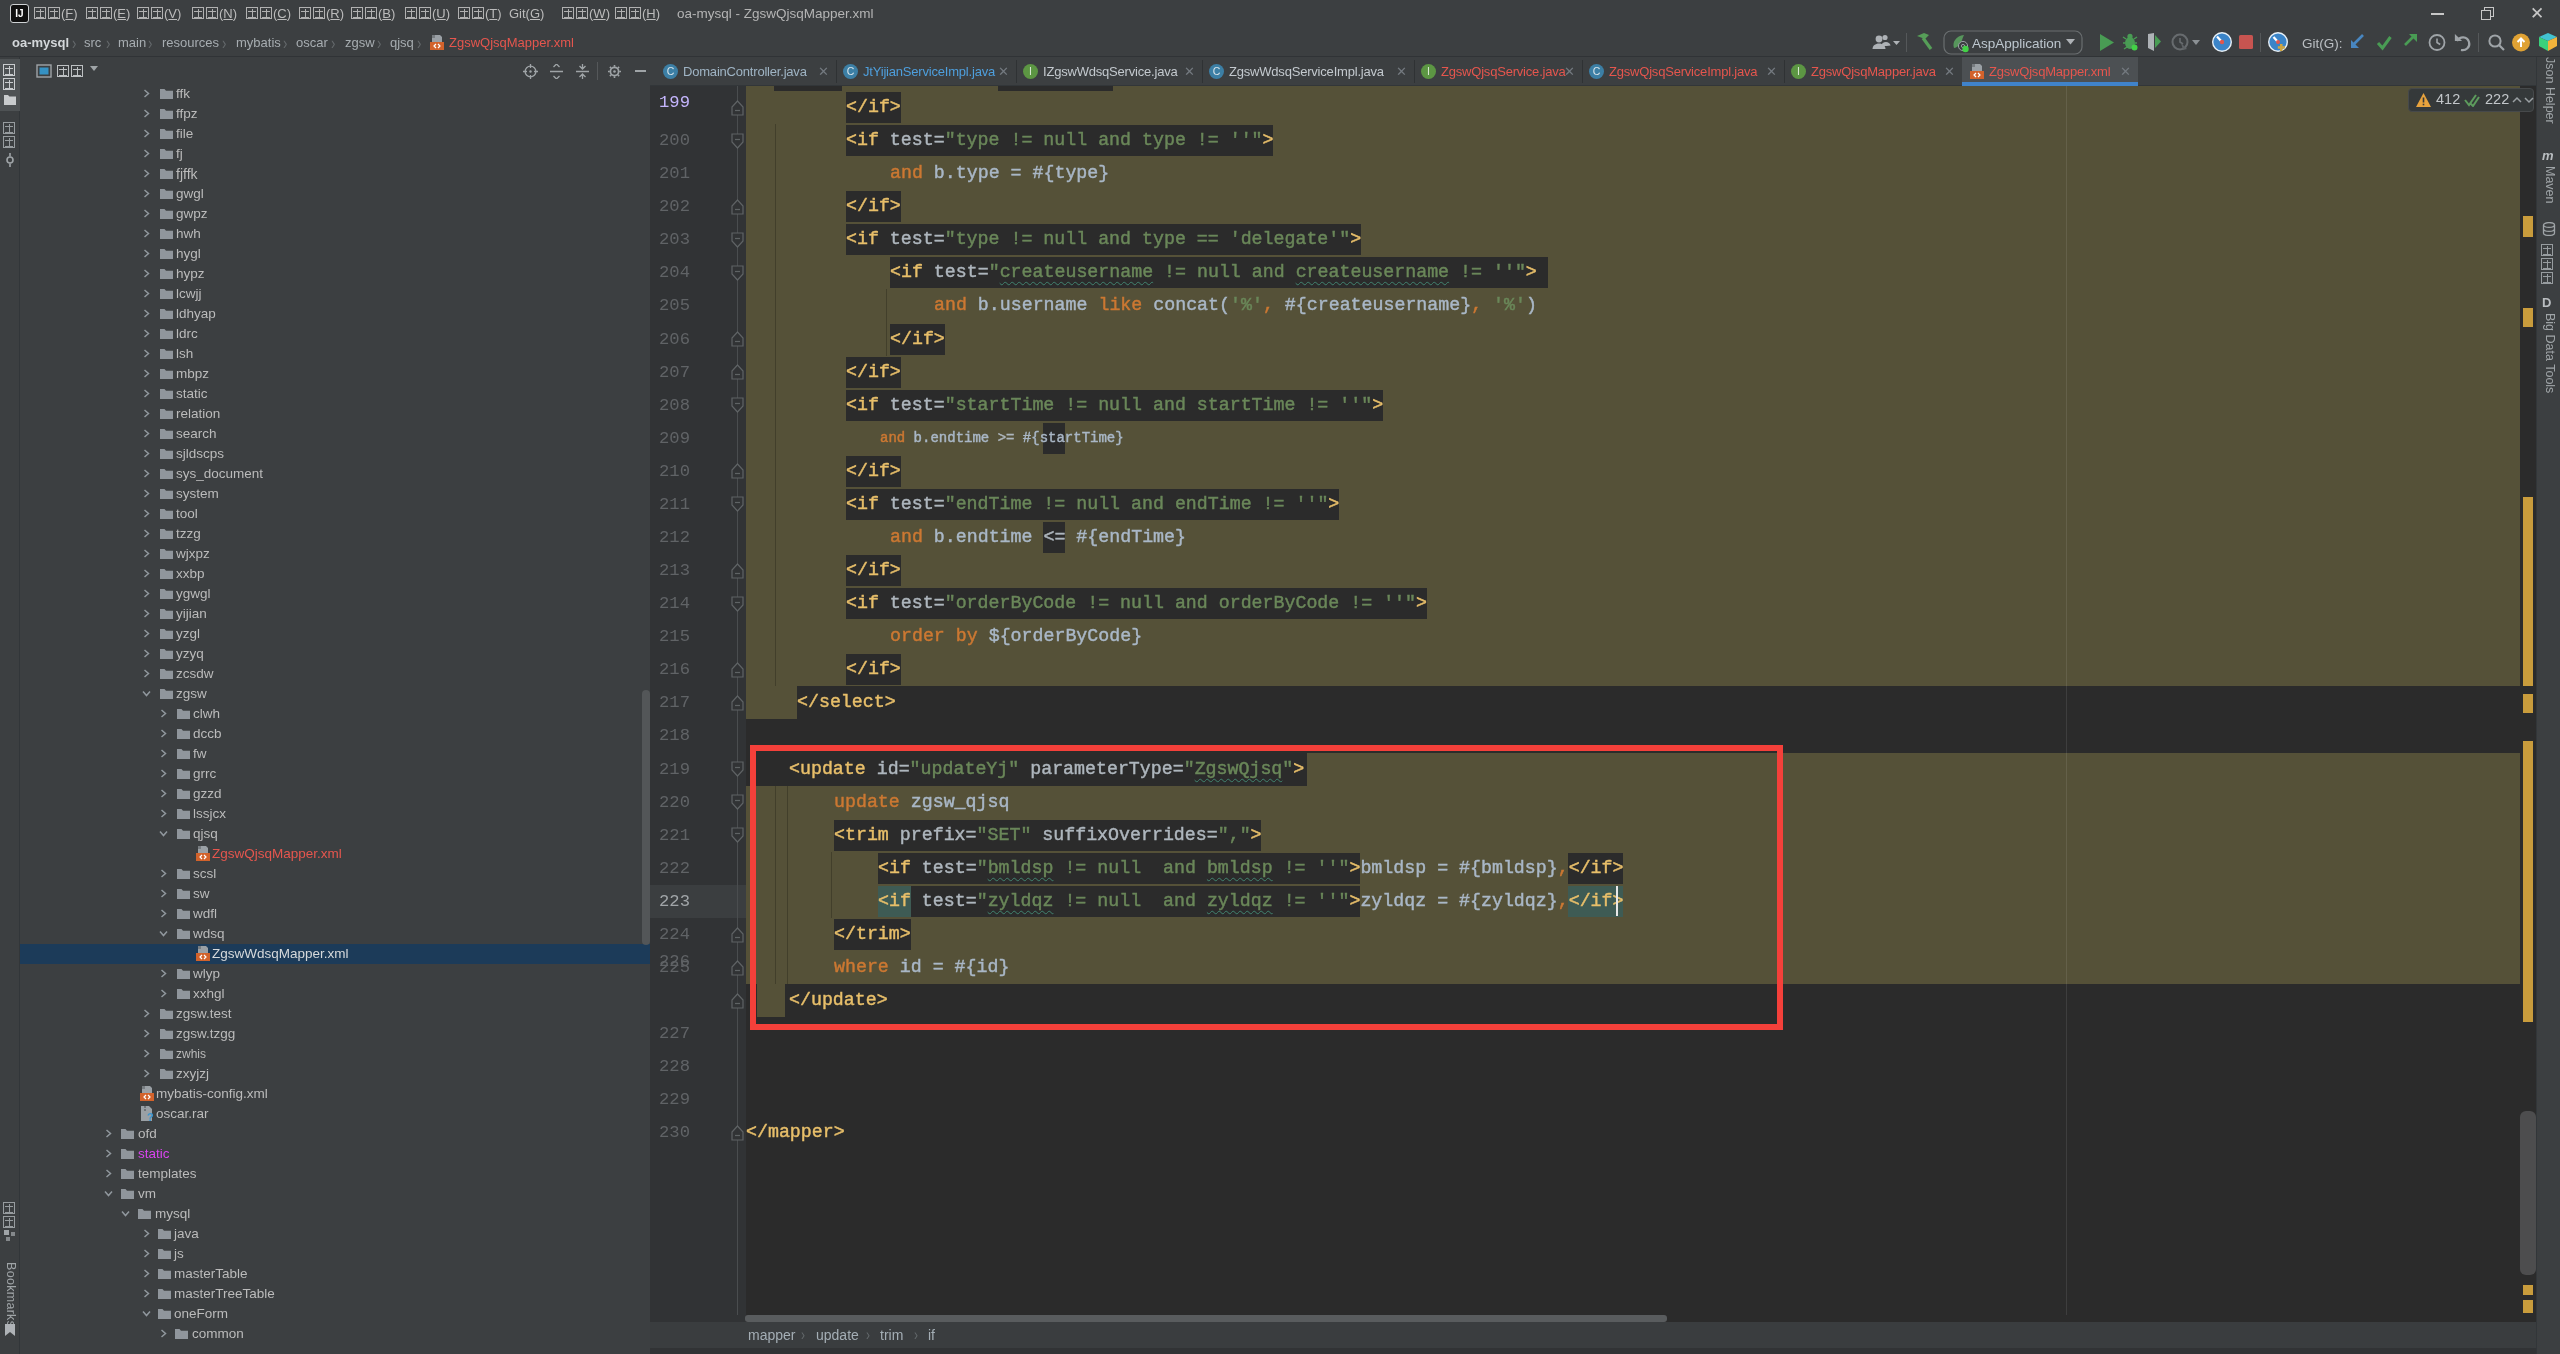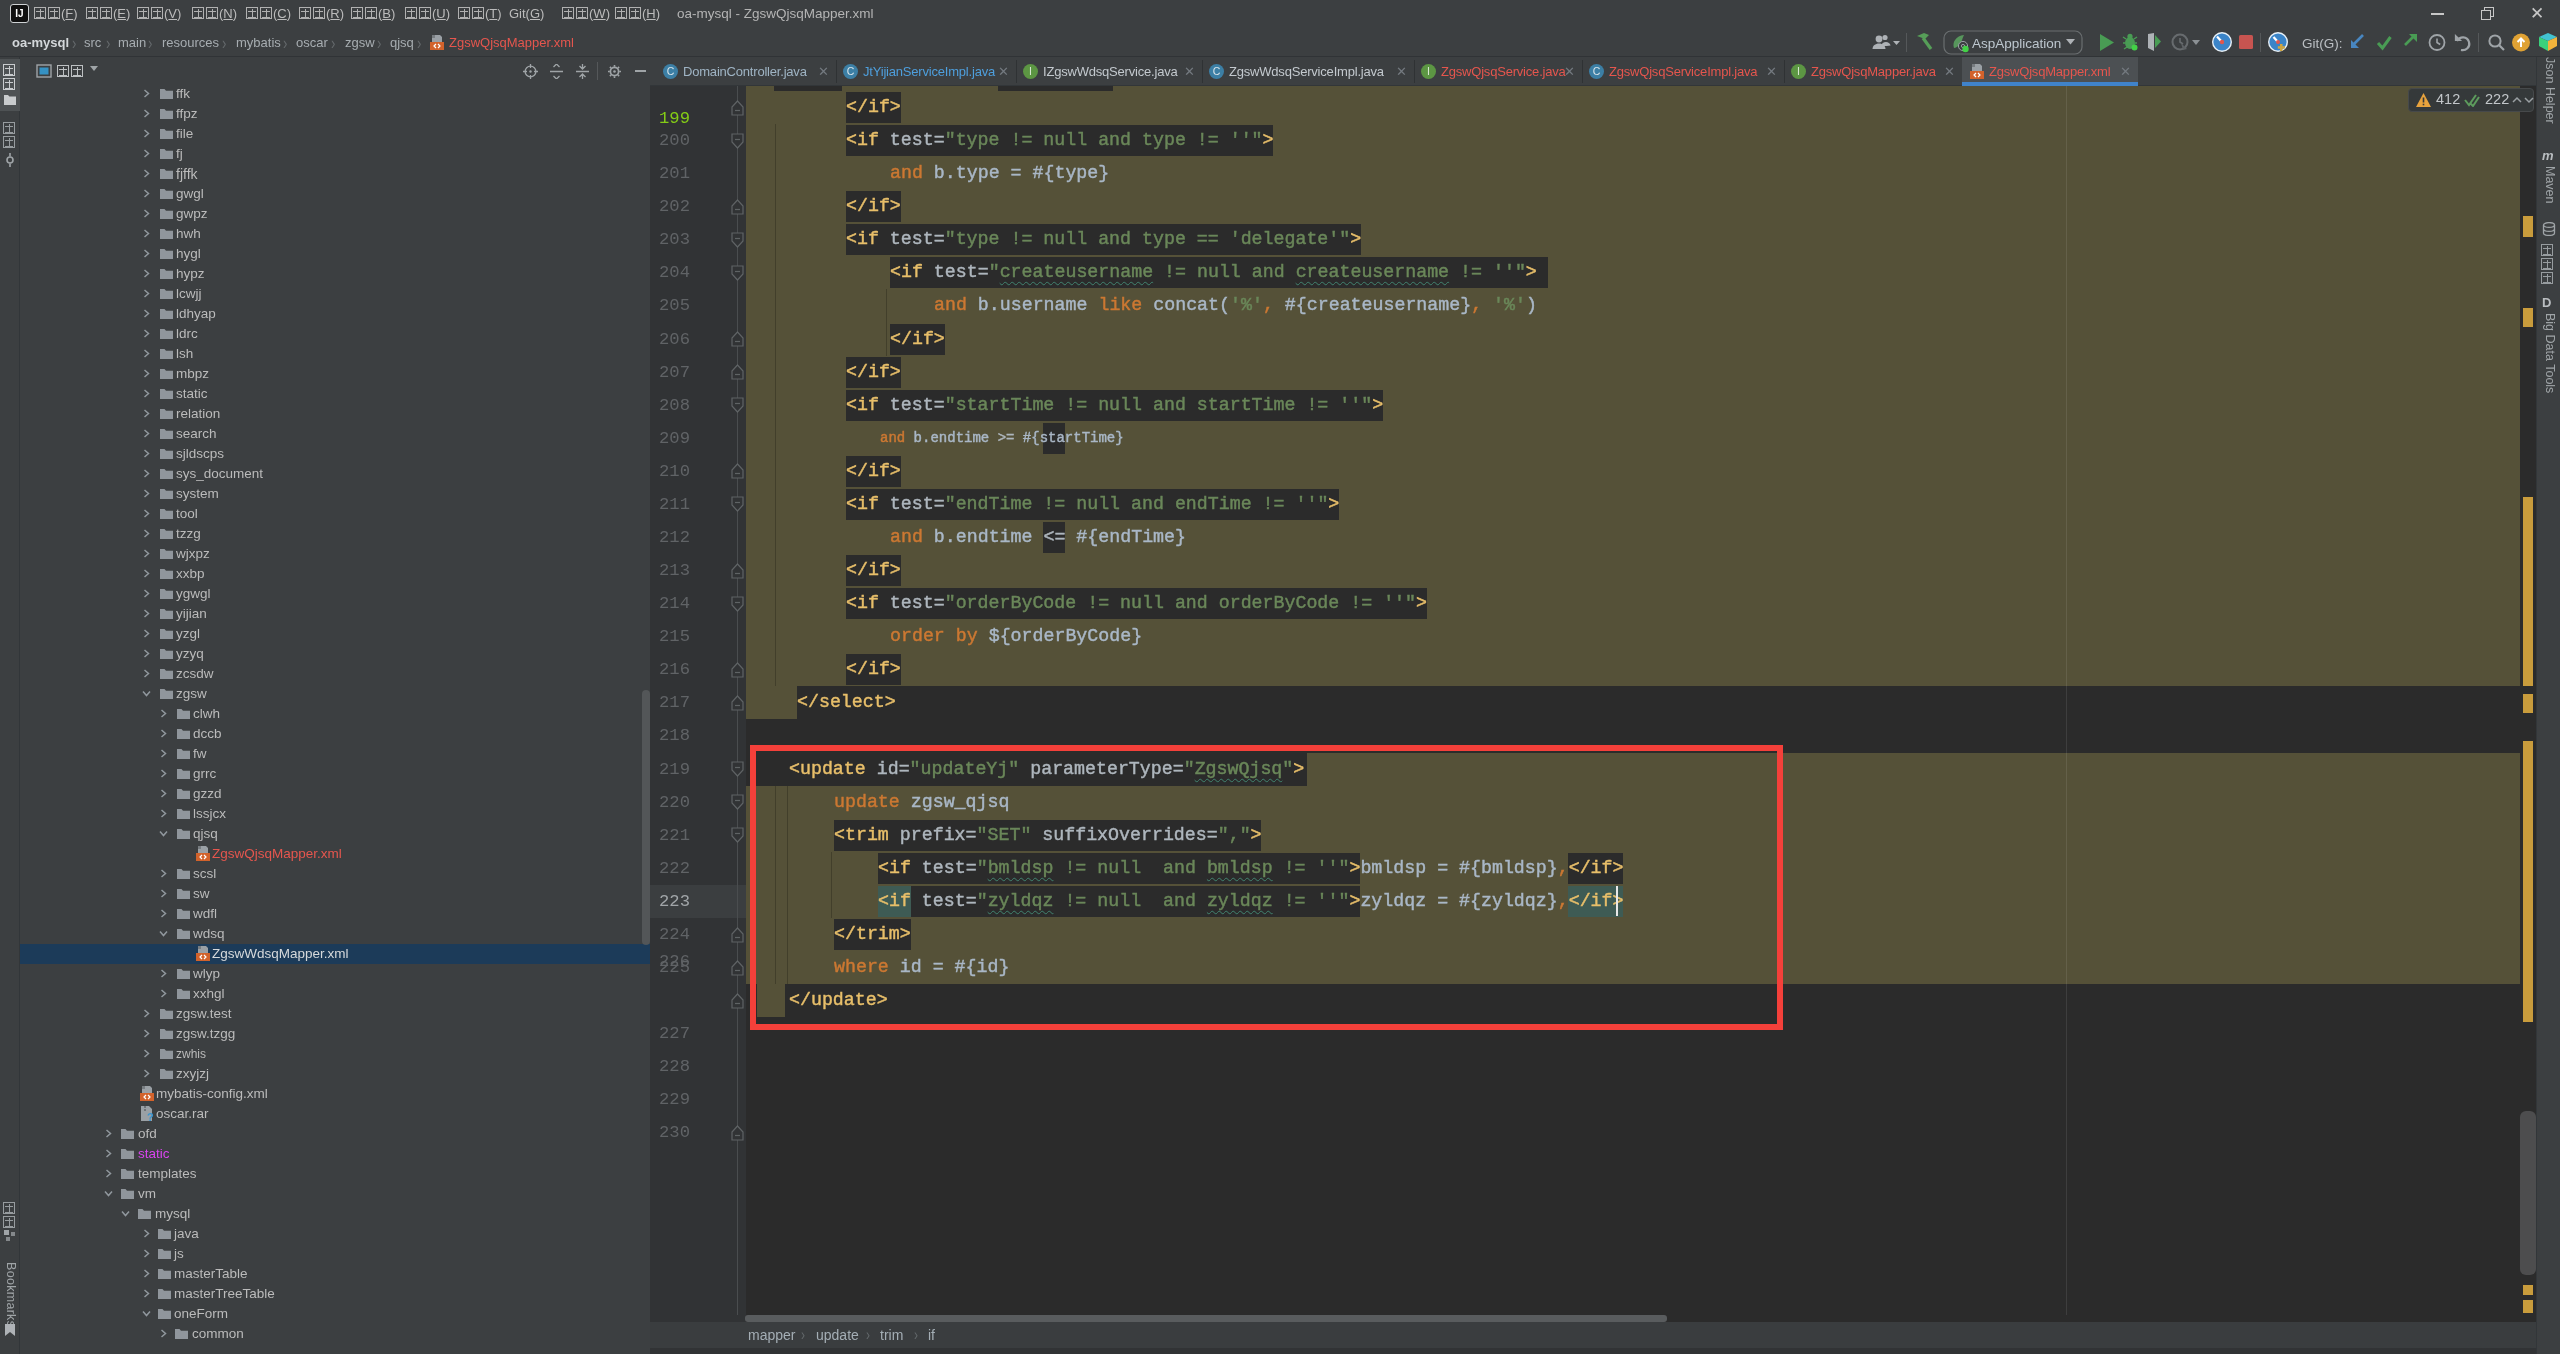--- a/index.html
+++ b/index.html
@@ -819,28 +819,31 @@
       <div class="abs" style="left:96px;top:831.97px;width:1775px;height:33.08px">
         <div class="abs" style="left:88.00px;top:1px;width:76.72px;height:31px;background:#2b2b2b"></div>
         <div class="abs mono" style="left:88px;top:0;height:33.08px;line-height:33.08px;font-size:18.27px;white-space:pre"><span class="cT">&lt;/trim&gt;</span></div>
       </div>
       <div class="abs" style="left:96px;top:865.05px;width:1775px;height:33.08px">
         <div class="abs mono" style="left:88px;top:0;height:33.08px;line-height:33.08px;font-size:18.27px;white-space:pre"><span class="cK">where</span><span class="cI"> id = #{id}</span></div>
       </div>
       <div class="abs" style="left:96px;top:898.13px;width:1775px;height:33.08px">
         <div class="abs mono" style="left:43px;top:0;height:33.08px;line-height:33.08px;font-size:18.27px;white-space:pre"><span class="cT">&lt;/update&gt;</span></div>
       </div>
+      <div class="abs" style="left:96px;top:1030.45px;width:1775px;height:33.08px">
+        <div class="abs mono" style="left:0px;top:0;height:33.08px;line-height:33.08px;font-size:18.27px;white-space:pre"><span class="cT">&lt;/mapper&gt;</span></div>
+      </div>
       <div class="abs" style="left:966px;top:799.89px;width:2px;height:30px;background:#e8e8e8"></div>
       <div class="abs" style="left:125px;top:38.05px;width:1px;height:562.36px;background:rgba(0,0,0,0.22)"></div>
       <div class="abs" style="left:236px;top:203.45px;width:1px;height:66.16px;background:rgba(0,0,0,0.22)"></div>
       <div class="abs" style="left:125px;top:699.65px;width:1px;height:198.48px;background:rgba(0,0,0,0.22)"></div>
       <div class="abs" style="left:137px;top:699.65px;width:1px;height:198.48px;background:rgba(0,0,0,0.22)"></div>
       <div class="abs" style="left:181px;top:765.81px;width:1px;height:66.16px;background:rgba(0,0,0,0.22)"></div>
       <div class="abs" style="left:1416px;top:0.00px;width:1px;height:1229.00px;background:rgba(255,255,255,0.09)"></div>
-      <div class="ln" style="left:0px;top:16px;width:40px;height:33.08px;line-height:33.08px;color:#84cc16">199</div>
+      <div class="ln" style="left:0px;top:0;width:40px;height:33.08px;line-height:33.08px;color:#c4b5fd">199</div>
       <div class="ln" style="left:0px;top:38.05px;width:40px;height:33.08px;line-height:33.08px;color:#606366">200</div>
       <div class="ln" style="left:0px;top:71.13px;width:40px;height:33.08px;line-height:33.08px;color:#606366">201</div>
       <div class="ln" style="left:0px;top:104.21px;width:40px;height:33.08px;line-height:33.08px;color:#606366">202</div>
       <div class="ln" style="left:0px;top:137.29px;width:40px;height:33.08px;line-height:33.08px;color:#606366">203</div>
       <div class="ln" style="left:0px;top:170.37px;width:40px;height:33.08px;line-height:33.08px;color:#606366">204</div>
       <div class="ln" style="left:0px;top:203.45px;width:40px;height:33.08px;line-height:33.08px;color:#606366">205</div>
       <div class="ln" style="left:0px;top:236.53px;width:40px;height:33.08px;line-height:33.08px;color:#606366">206</div>
       <div class="ln" style="left:0px;top:269.61px;width:40px;height:33.08px;line-height:33.08px;color:#606366">207</div>
       <div class="ln" style="left:0px;top:302.69px;width:40px;height:33.08px;line-height:33.08px;color:#606366">208</div>
       <div class="ln" style="left:0px;top:335.77px;width:40px;height:33.08px;line-height:33.08px;color:#606366">209</div>

